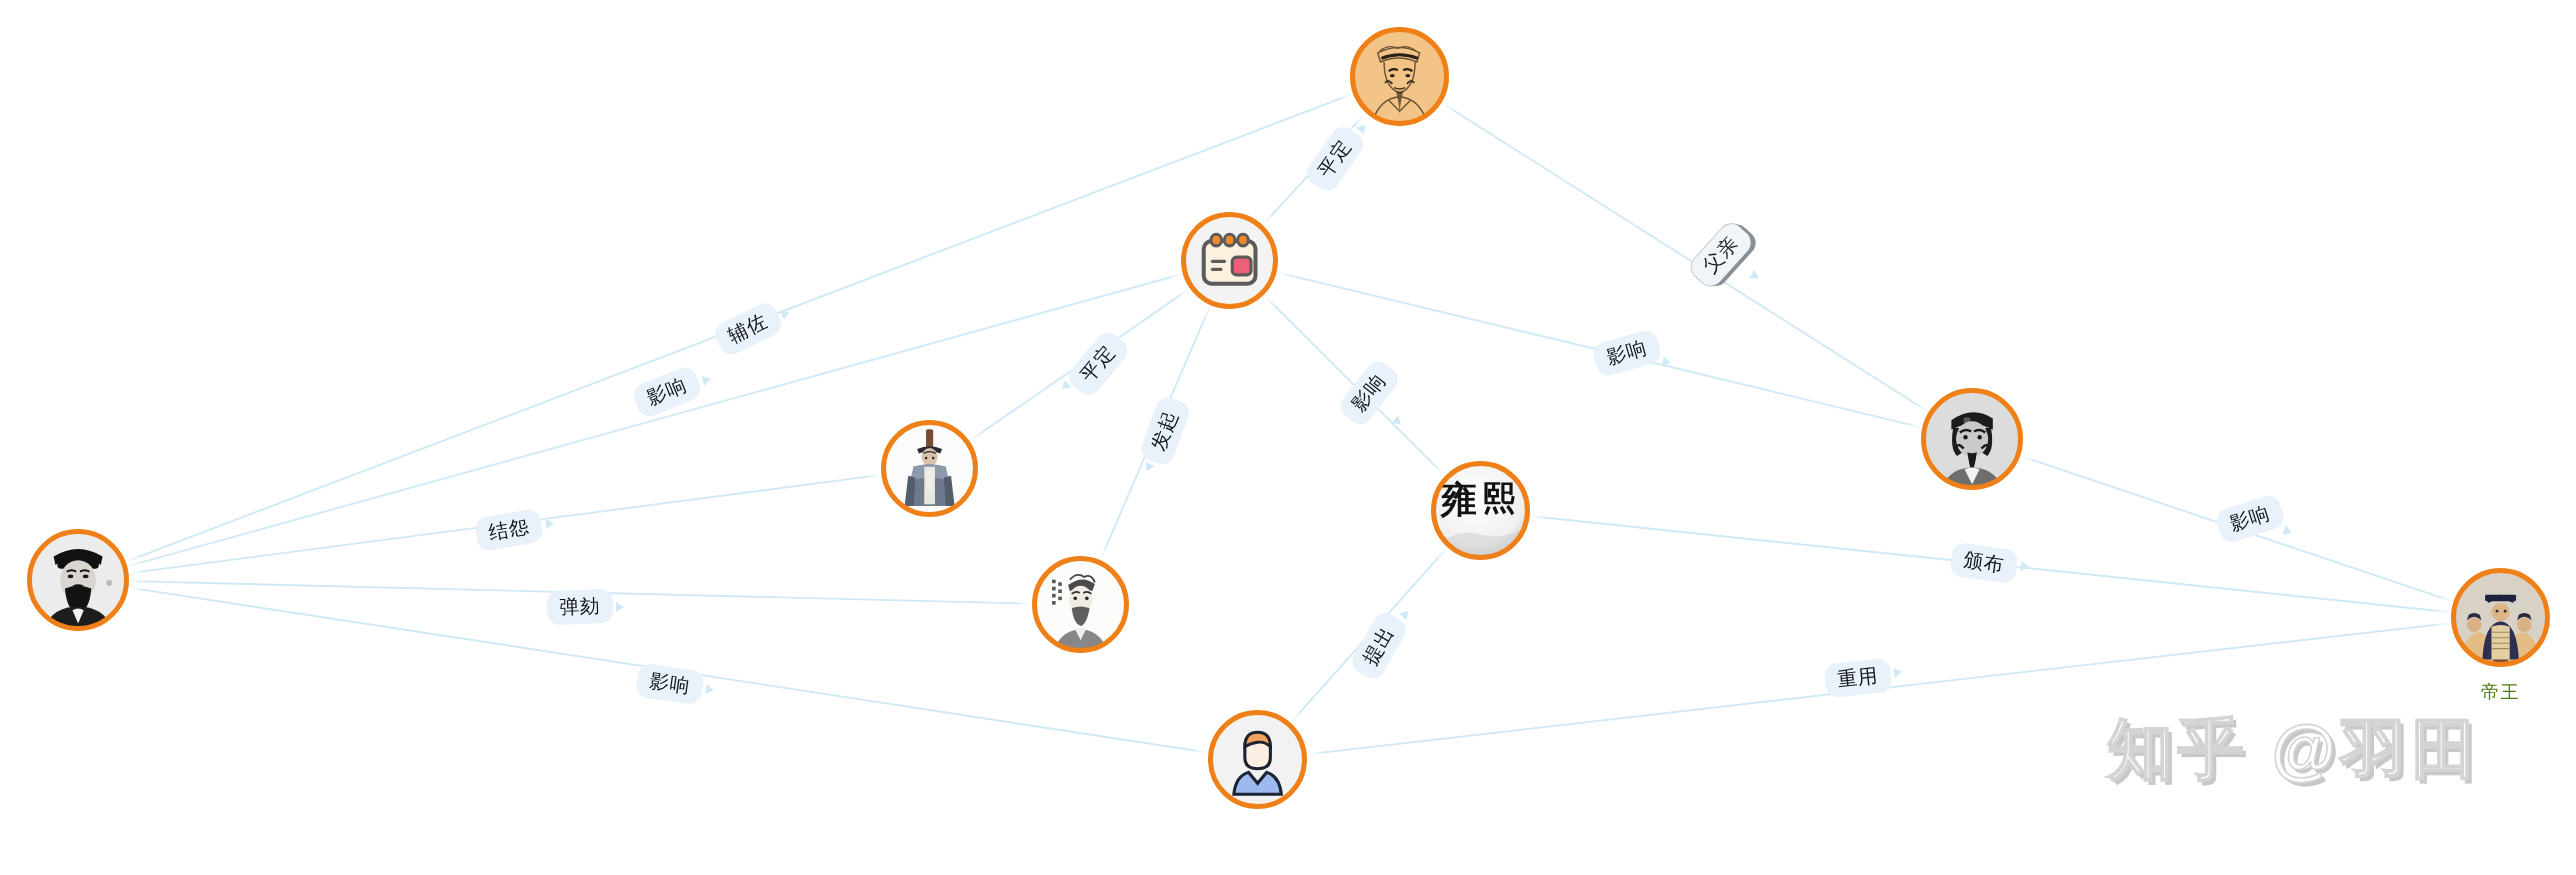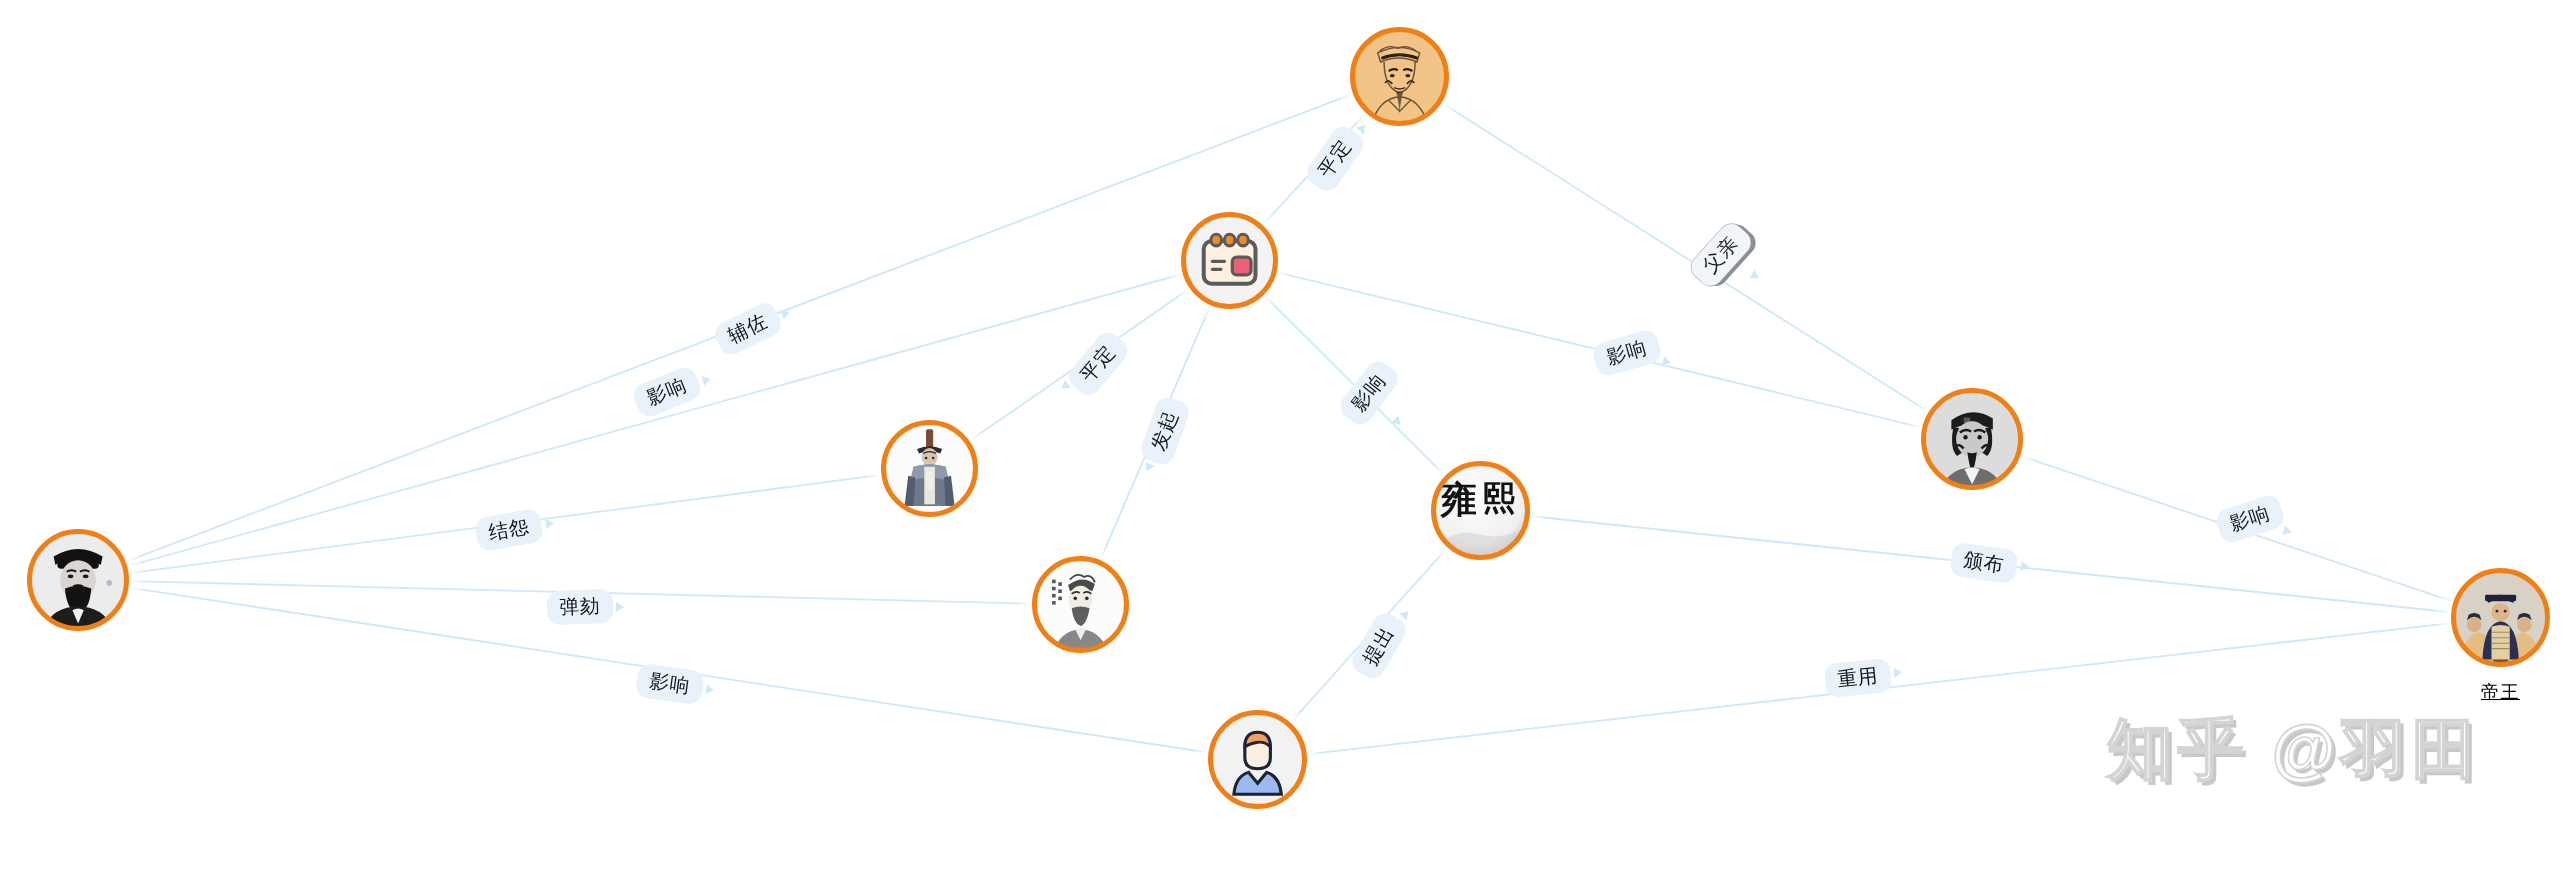--- a/index.html
+++ b/index.html
@@ -266,21 +266,21 @@
           <line x1="40" y1="78" x2="60" y2="78"></line>
             <line x1="40" y1="84" x2="60" y2="84"></line>
         </g>
         <circle cx="50" cy="44" r="10" fill="#ddb488"></circle>
         <path d="M36 34 q14 -8 28 0 l0 -6 q-14 -6 -28 0z" fill="#1c2140"></path>
         <rect x="33" y="25" width="34" height="7" rx="1.5" fill="#1c2140"></rect>
         <circle cx="46" cy="43" r="1.5" fill="#2a2a2a"></circle>
           <circle cx="55" cy="43" r="1.5" fill="#2a2a2a"></circle>
       </svg></div>
       <div class="node-ring" style="border-color: rgb(239, 128, 24);"></div>
-      <div class="node-label" style="color: #000000; text-decoration: underline;">帝王</div>
+      <div class="node-label" style="color: #4d7c0f;">帝王</div>
     </div>
   </div>
 <div id="labels-layer">
     <div class="edge-label" style="left: 715px; top: 312px; transform: rotate(-26deg);">辅佐</div>
     <div class="edge-arrow-mark" style="left: 782px; top: 310px; border-left-color: rgb(207, 233, 247); transform: rotate(-20.8643deg);"></div>
     <div class="edge-label" style="left: 634px; top: 375px; transform: rotate(-22deg);">影响</div>
     <div class="edge-arrow-mark" style="left: 703px; top: 376px; border-left-color: rgb(207, 233, 247); transform: rotate(-15.4759deg);"></div>
     <div class="edge-label" style="left: 476px; top: 513px; transform: rotate(-10deg);">结怨</div>
     <div class="edge-arrow-mark" style="left: 546px; top: 519px; border-left-color: rgb(207, 233, 247); transform: rotate(-7.44267deg);"></div>
     <div class="edge-label" style="left: 547px; top: 590px; transform: rotate(-2deg);">弹劾</div>

